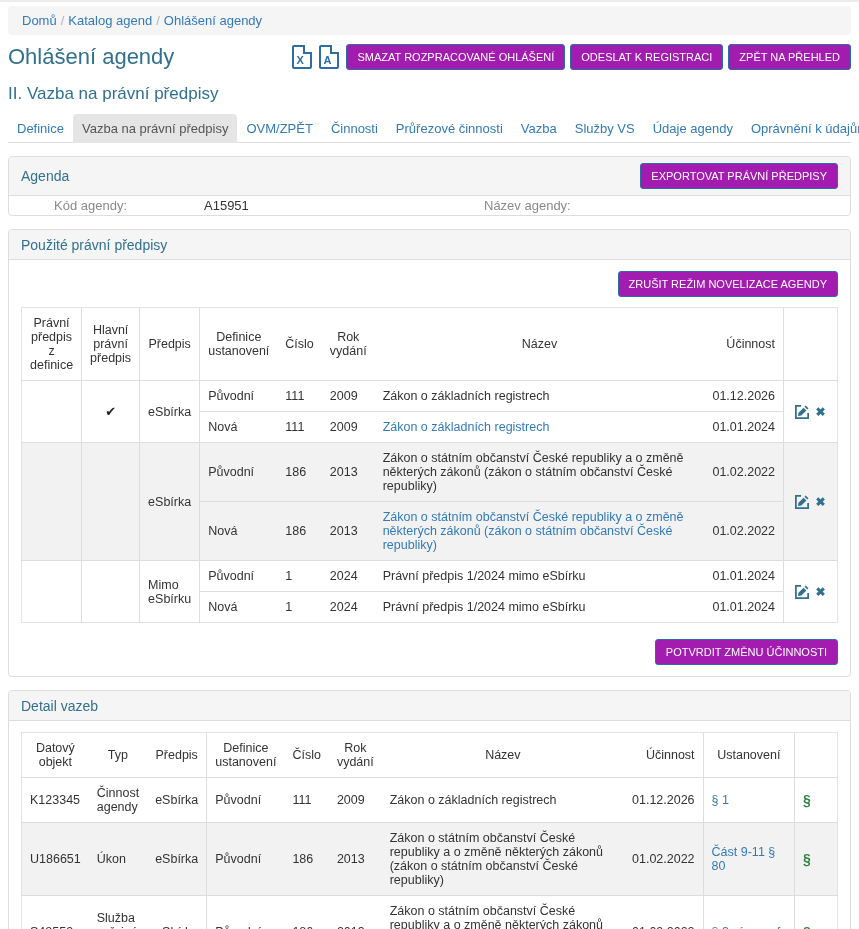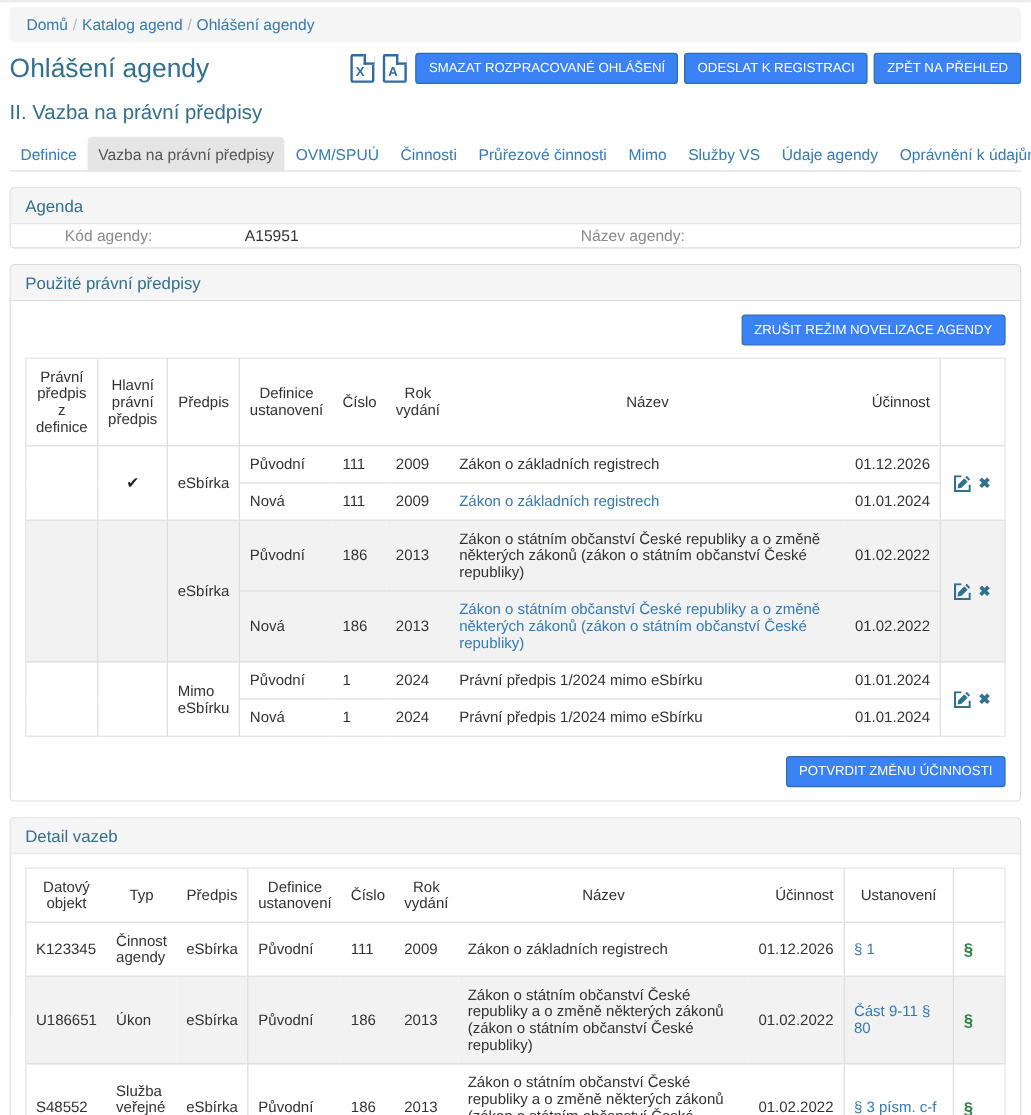--- a/index.html
+++ b/index.html
@@ -39,21 +39,21 @@
     color: #2e6da4; font-weight: bold; font-size: 11px;
     display: inline-flex; align-items: flex-end; justify-content: flex-start;
     padding: 1px 2px; position: relative; background: #fff; margin-right: 2px;
   }
   .doc-icon::before {
     content: ""; position: absolute; top: -2px; right: -2px;
     width: 7px; height: 7px; background: #fff;
     border-left: 2px solid #2e6da4; border-bottom: 2px solid #2e6da4;
   }
   .btn {
-    background: #3b82f6; border: 1px solid #2e6da4; color: #fff;
+    background: #a21caf; border: 1px solid #2e6da4; color: #fff;
     font-family: "Liberation Sans", sans-serif;
     font-size: 11px; padding: 6px 10px; border-radius: 3px; cursor: pointer;
     white-space: nowrap;
   }
   .subtitle {
     color: #31708f; font-size: 17px; font-weight: 400; margin: 14px 0 10px 0;
   }
 
   
   .tabs { display: flex; border-bottom: 1px solid #ddd; margin-top: 4px; }
@@ -136,33 +136,34 @@
       <button class="btn">SMAZAT ROZPRACOVANÉ OHLÁŠENÍ</button>
       <button class="btn">ODESLAT K REGISTRACI</button>
       <button class="btn">ZPĚT NA PŘEHLED</button>
     </div>
   </div>
   <div class="subtitle">II. Vazba na právní předpisy</div>
 
   <div class="tabs">
     <span class="tab">Definice</span>
     <span class="tab active">Vazba na právní předpisy</span>
-    <span class="tab">OVM/SPUÚ</span>
+    <span class="tab">OVM/ZPĚT</span>
     <span class="tab">Činnosti</span>
     <span class="tab">Průřezové činnosti</span>
-    <span class="tab">Mimo</span>
+    <span class="tab">Vazba</span>
     <span class="tab">Služby VS</span>
     <span class="tab">Údaje agendy</span>
     <span class="tab">Oprávnění k údajům</span>
 
   </div>
 
   <div class="panel">
     <div class="panel-header">
       <span>Agenda</span>
+      <button class="btn">EXPORTOVAT PRÁVNÍ PŘEDPISY</button>
     </div>
     <div class="panel-body agenda-grid">
       <span class="field-label">Kód agendy:</span>
       <span class="field-value">A15951</span>
       <span class="field-label">Název agendy:</span>
     </div>
   </div>
 
   <div class="panel">
     <div class="panel-header">

